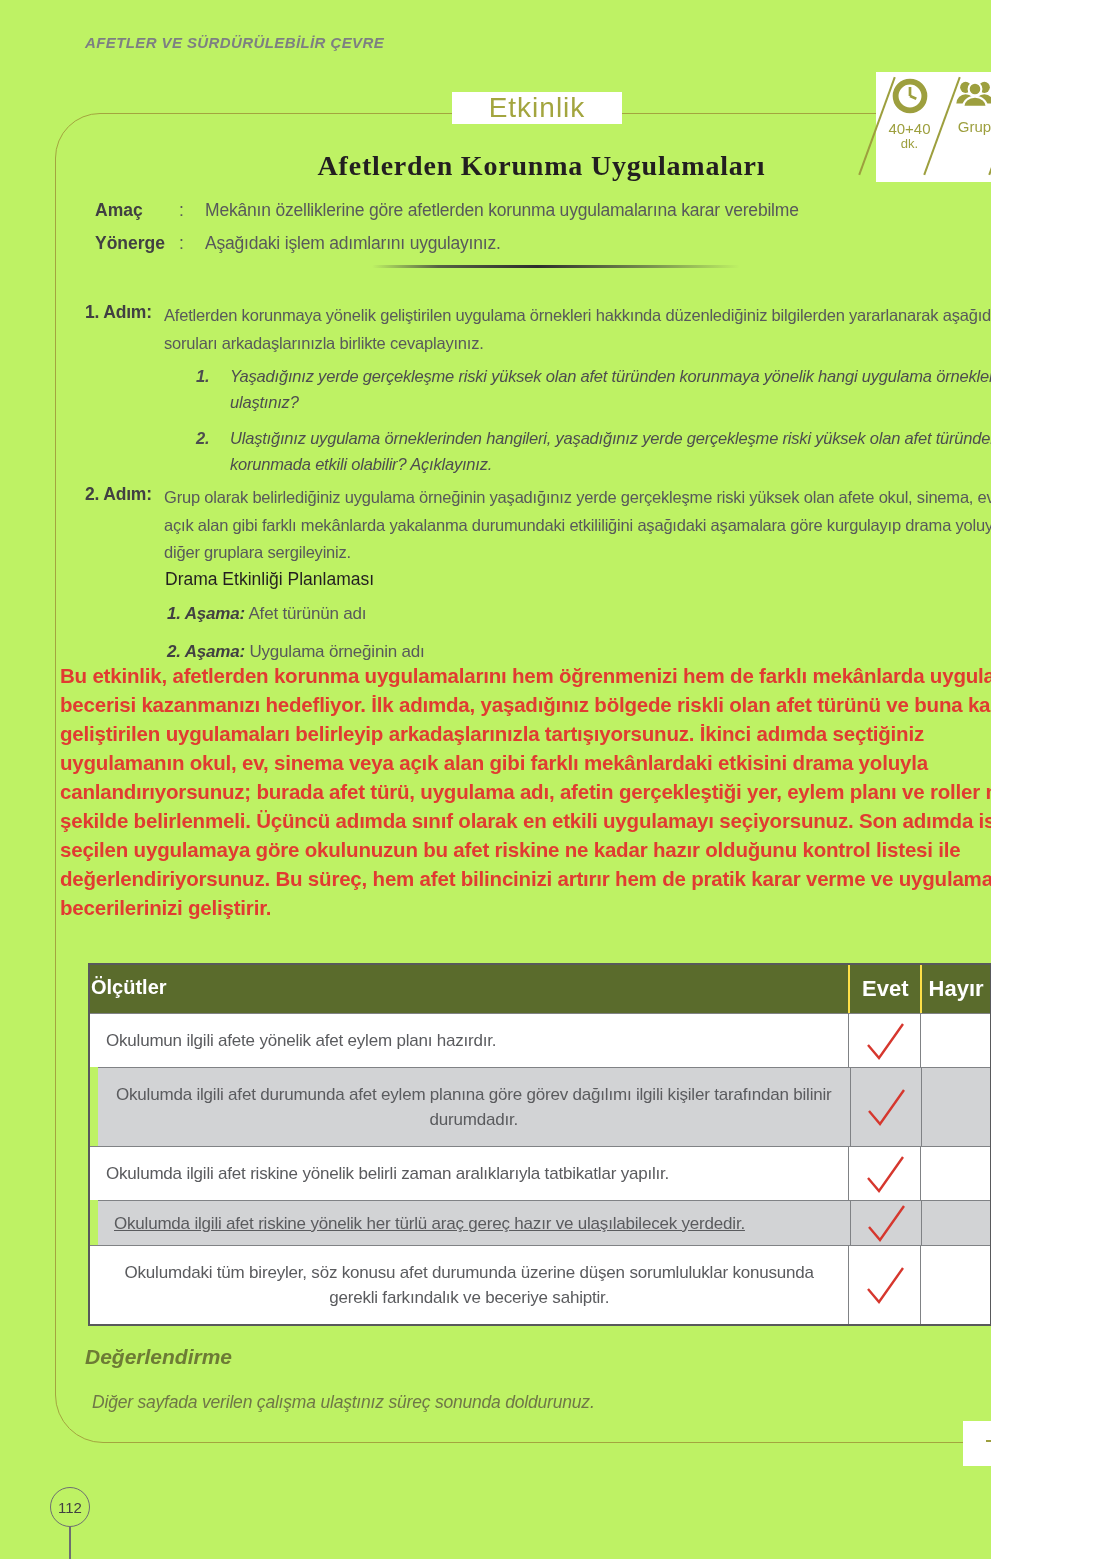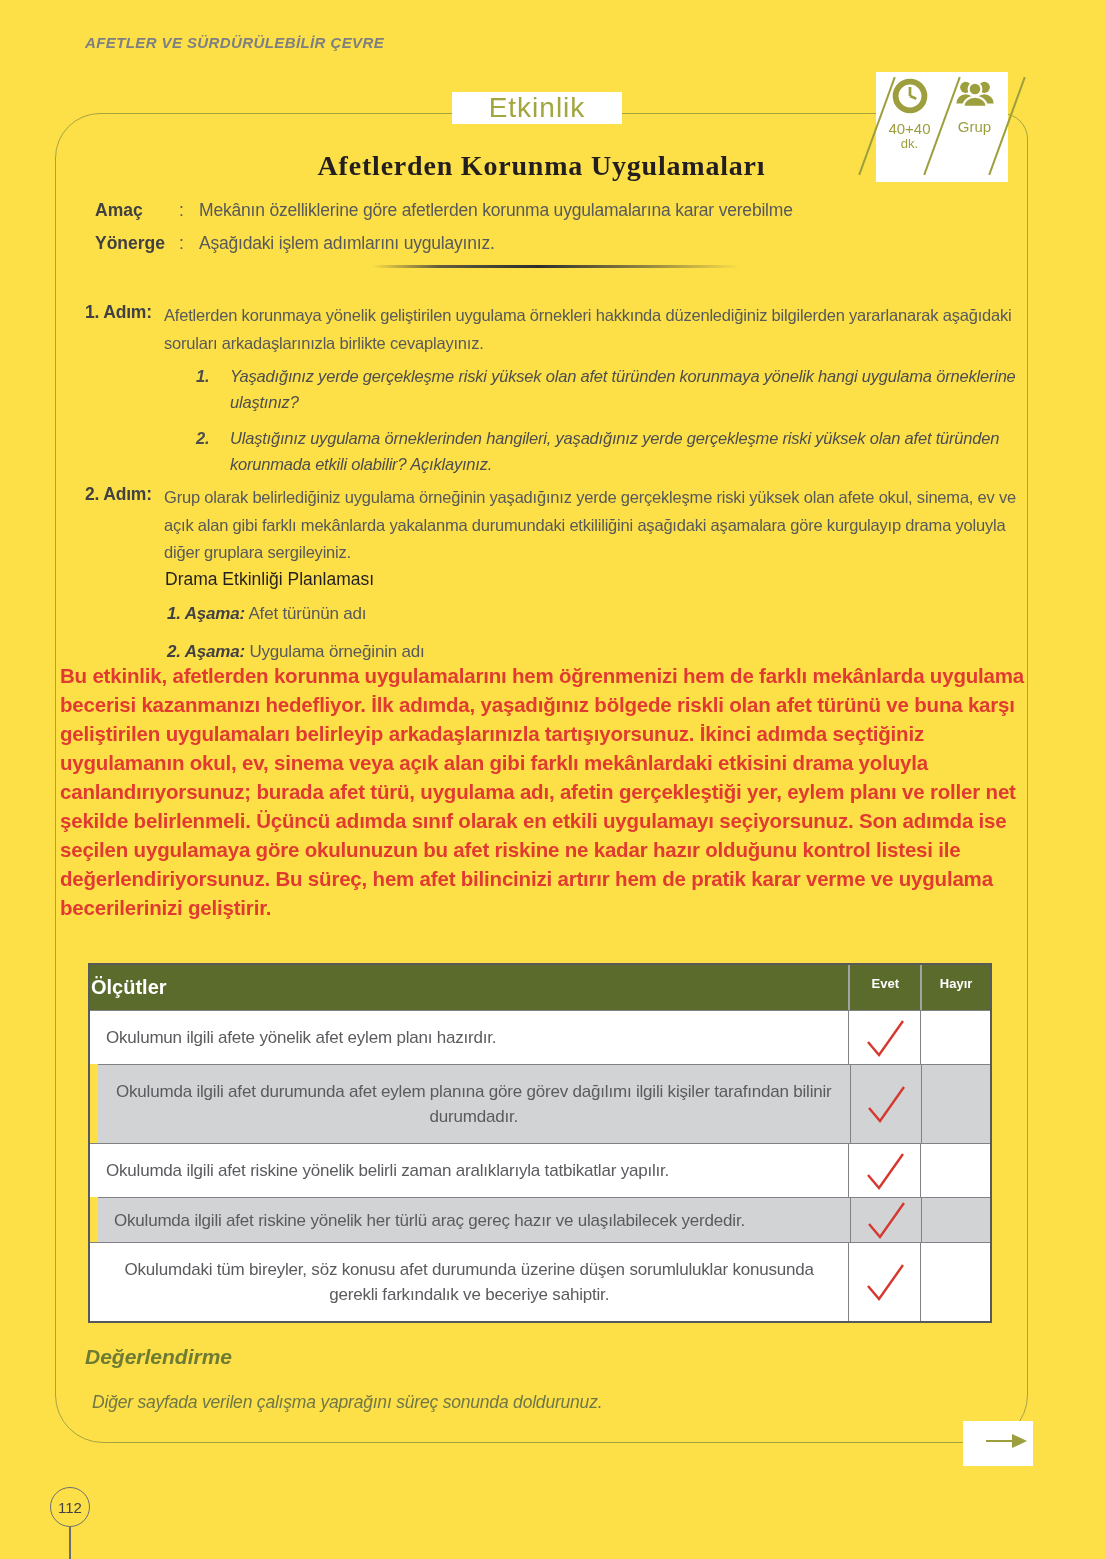--- a/index.html
+++ b/index.html
@@ -1,18 +1,18 @@
 <!DOCTYPE html>
 <html><head>
 <meta charset="utf-8">
 <style>
   * { margin:0; padding:0; box-sizing:border-box; }
   html,body { background:#ffffff; }
   body { font-family:"Liberation Sans", sans-serif; color:#414042; }
-  .page { position:relative; width:1105px; height:1559px; background:#fde047; overflow:hidden; }
+  .page { position:relative; width:991px; height:1559px; background:#bef264; overflow:hidden; }
 
   
   .page-header {
     position:absolute; left:85px; top:34px;
     font-size:15px; font-weight:700; font-style:italic;
     color:#7d7f82; letter-spacing:.4px;
   }
 
   
   .activity-box {
@@ -47,21 +47,21 @@
   .title {
     position:absolute; left:55px; top:150px; width:973px; text-align:center;
     font-family:"Liberation Serif", serif; font-weight:700;
     font-size:28px; color:#231f20; letter-spacing:.8px;
   }
 
   
   .meta-row { position:absolute; left:95px; display:flex; font-size:17.5px; line-height:22px; }
   .meta-label { font-weight:700; color:#414042; width:84px; flex:0 0 auto; }
   .meta-colon { width:20px; flex:0 0 auto; color:#58595b; }
-  .meta-text { color:#58595b; letter-spacing:-.2px; }
+  .meta-text { color:#58595b; letter-spacing:-.2px;margin-left:6px; }
   .meta-amac { top:199px; }
   .meta-yonerge { top:232px; }
 
   .divider {
     position:absolute; left:372px; top:265px; width:368px; height:3px; border-radius:2px;
     background:linear-gradient(90deg, rgba(60,60,60,0) 0%, rgba(60,60,60,.8) 18%, #2d2d2d 45%, rgba(60,60,60,.55) 75%, rgba(60,60,60,0) 100%);
   }
 
   
   .step-label { position:absolute; left:85px; font-size:17.5px; font-weight:700; color:#414042; letter-spacing:-.2px; }
@@ -82,26 +82,26 @@
   .annotation {
     position:absolute; left:60px; top:661px; width:986px;
     font-size:20.5px; font-weight:700; line-height:29px;
     color:#e13b31; letter-spacing:-.2px;
   }
 
   
   .checklist { position:absolute; left:88px; top:963px; width:904px; border:2px solid #58595b; }
   .cl-header { display:flex; background:#5a6b2c; color:#fff; font-weight:700; }
   .cl-header .c-crit { width:760px; text-align:left; font-size:20px; padding:11px 1px; }
-  .cl-header .c-yes, .cl-header .c-no { width:72px; text-align:center; font-size:13px; padding:11px 0; border-left:2px solid #a3a3a3; }
+  .cl-header .c-yes, .cl-header .c-no { width:72px; text-align:center; font-size:22px; padding:11px 0; border-left:2px solid #fde047; }
   .cl-header .c-no { width:70px; }
   .cl-row { display:flex; border-top:1.5px solid #808285; background:#fff;text-align:center; }
   .cl-row.shaded { background:#d2d3d5;margin-left:8px; }
   .cl-row .c-crit { width:760px; padding:14px 16px; font-size:17px; line-height:25px; color:#5a5b5e; letter-spacing:-.2px; display:flex; align-items:center; }
-  .cl-row.tight .c-crit { padding:9px 16px; }
+  .cl-row.tight .c-crit { padding:9px 16px;text-decoration:underline; }
   .cl-row .c-yes, .cl-row .c-no { width:72px; border-left:1.5px solid #808285; display:flex; align-items:center; justify-content:center; overflow:visible; }
   .cl-row .c-no { width:70px; }
   .check { width:44px; height:44px; flex:0 0 auto; }
 
   
   .eval-heading { position:absolute; left:85px; top:1345px; font-size:21px; font-weight:700; font-style:italic; color:#6d7b35; }
   .eval-text { position:absolute; left:92px; top:1392px; font-size:17.5px; font-style:italic; color:#6f7747; letter-spacing:-.2px; }
 
   
   .page-num {
@@ -247,21 +247,21 @@
       <div class="c-yes">
         <svg class="check" viewBox="0 0 44 44">
             <path d="M5 26 L16 39 L40 5" fill="none" stroke="#d6372e" stroke-width="2.4"></path>
           </svg>
       </div>
       <div class="c-no"></div>
     </div>
   </div>
 
   <div class="eval-heading">Değerlendirme</div>
-  <div class="eval-text">Diğer sayfada verilen çalışma yaprağını süreç sonunda doldurunuz.</div>
+  <div class="eval-text">Diğer sayfada verilen çalışma ulaştınız süreç sonunda doldurunuz.</div>
 
   <div class="corner-mask"></div>
   <div class="exit-arrow-line"></div>
   <div class="exit-arrow-head"></div>
 
   <div class="page-num">112</div>
   <div class="page-num-line"></div>
 
 </div>
 

